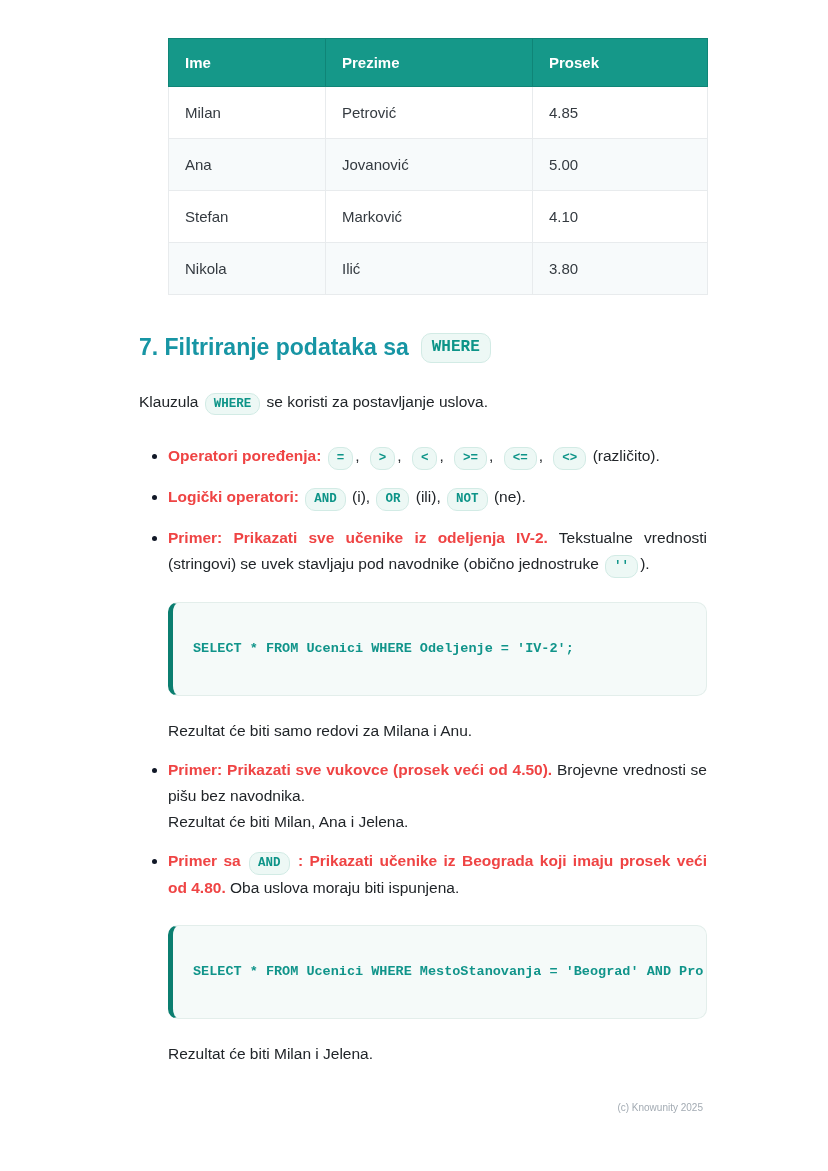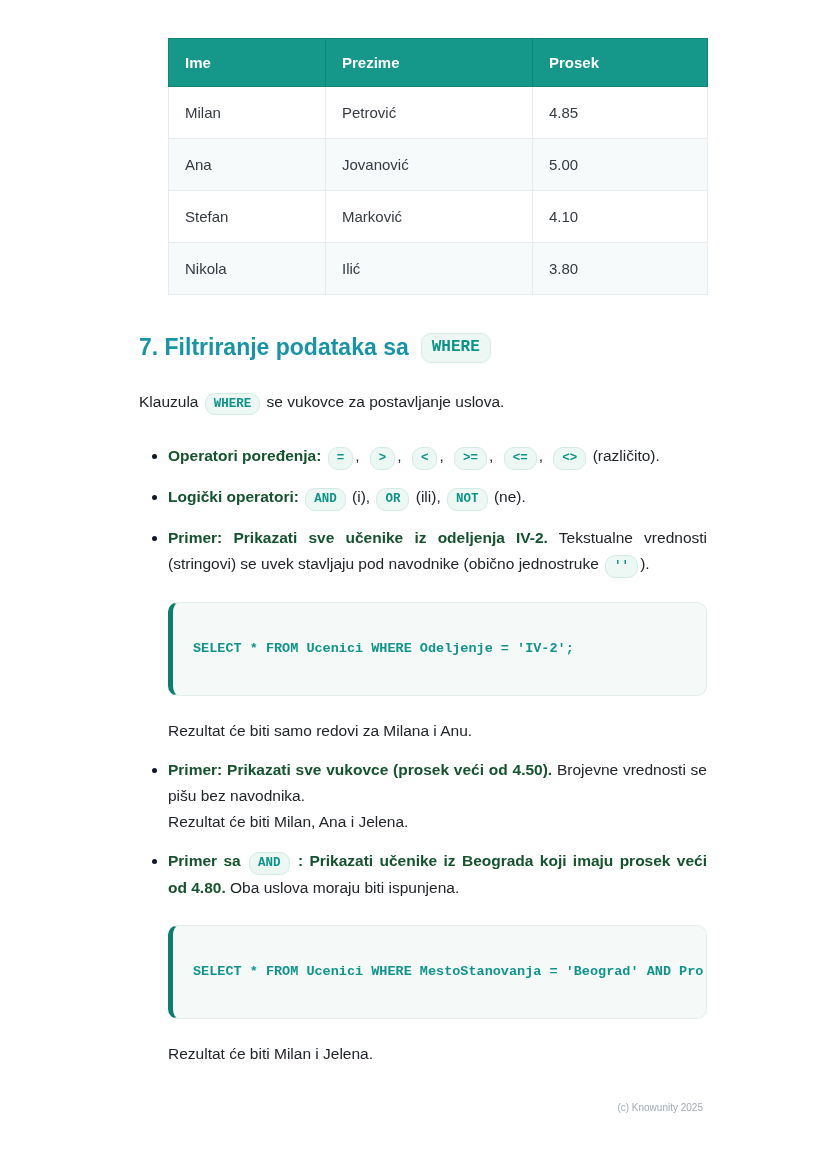--- a/index.html
+++ b/index.html
@@ -91,21 +91,21 @@
     margin: 0;
     padding-left: 29px;
     list-style: disc;
   }
   ul.doc-list > li {
     margin-bottom: 14px;
     font-size: 15.5px;
     line-height: 1.65;
   }
   ul.doc-list > li::marker { color: #111827; }
-  ul.doc-list strong { color: #14532d; }
+  ul.doc-list strong { color: #ef4444; }
   p.lead { margin: 0; }
   p.lead.justified { text-align: justify; }
   .sep { margin: 0 4px 0 0; }
   
   .codeblock {
     margin: 24px 0 22px 0;
     width: 539px;
     background: #f5faf9;
     border: 1px solid #e3eeeb;
     border-left: 5px solid #0b7e70;
@@ -183,21 +183,21 @@
     </div>
 
     <h2 class="section-heading">
       <span>7. Filtriranje podataka sa</span>
       <span class="chip chip-lg">WHERE</span>
     </h2>
 
     <p class="body-text">
       <span>Klauzula</span>
       <span class="chip">WHERE</span>
-      <span>se vukovce za postavljanje uslova.</span>
+      <span>se koristi za postavljanje uslova.</span>
     </p>
 
     <ul class="doc-list">
 
       <li>
         <p class="lead">
           <strong>Operatori poređenja:</strong>
           <span class="chip">=</span><span class="sep">,</span>
           <span class="chip">&gt;</span><span class="sep">,</span>
           <span class="chip">&lt;</span><span class="sep">,</span>

